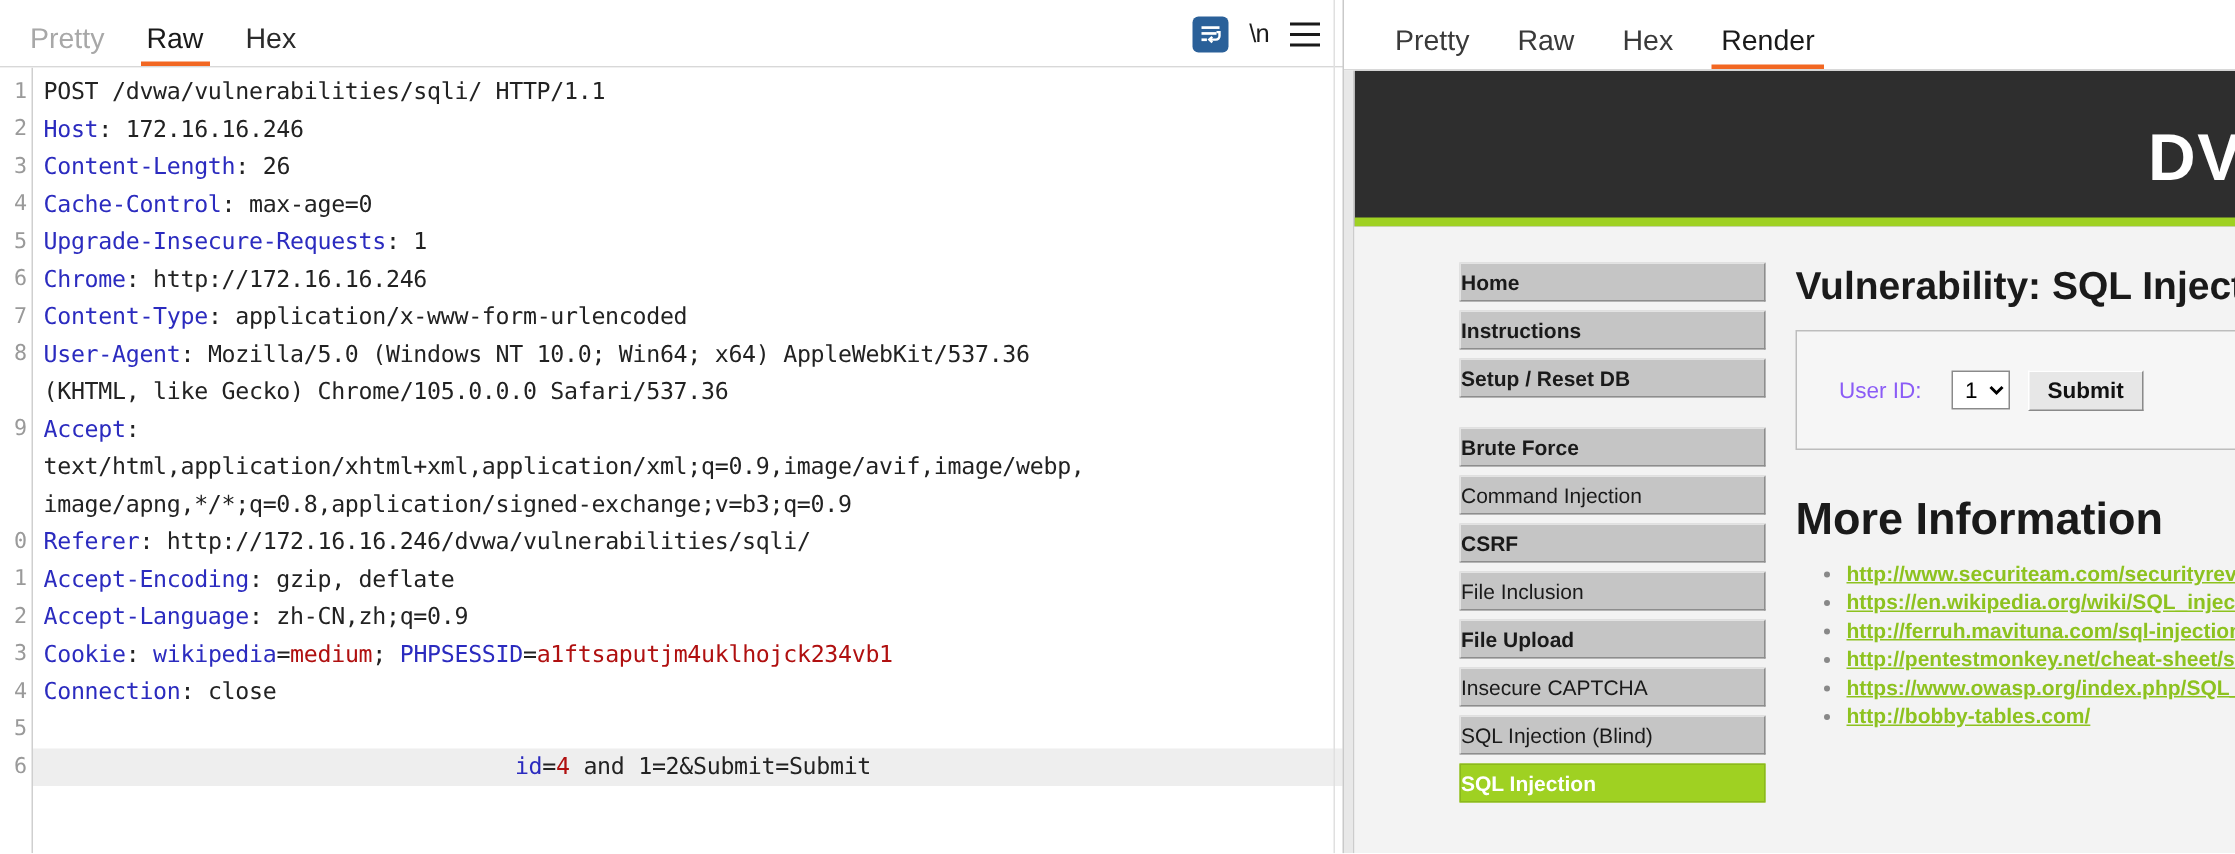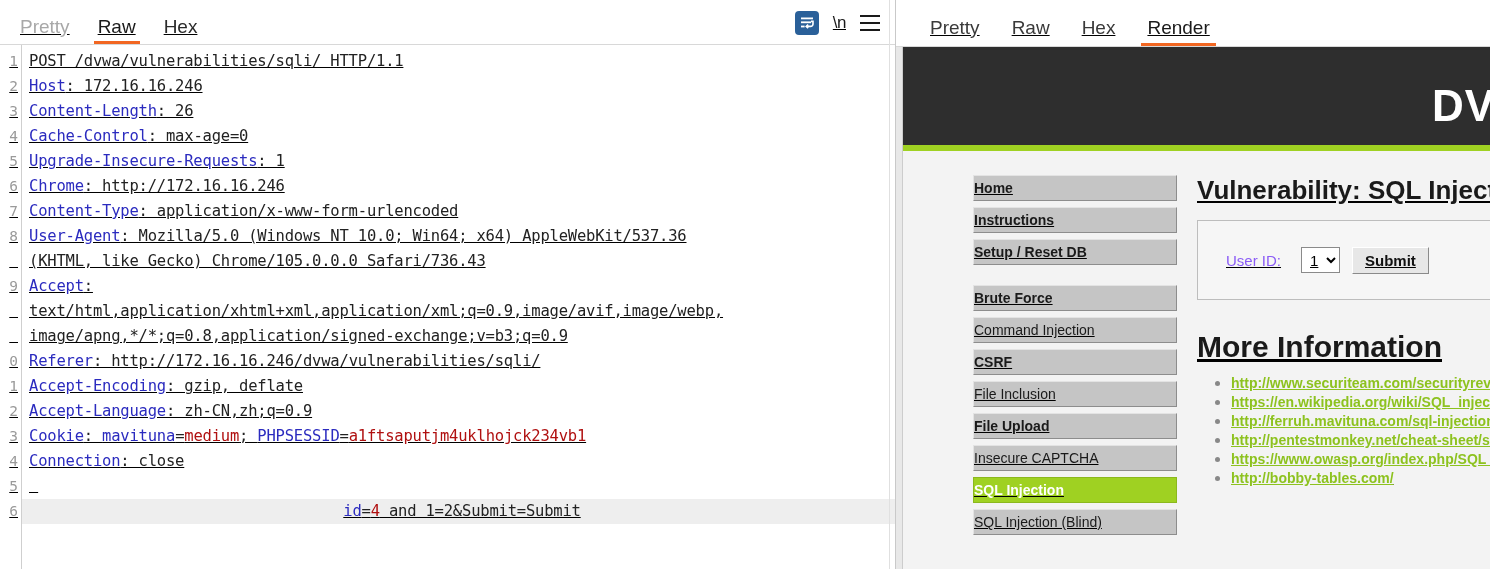--- a/index.html
+++ b/index.html
@@ -8,21 +8,20 @@
     overflow: hidden;
     background: #ffffff;
     font-family: "Liberation Sans", sans-serif;
   }
   * { box-sizing: border-box; }
 
   .app {
     position: relative;
     width: 1490px; height: 569px;
     display: flex;
-    text-decoration: underline;
   }
 
   
   .left-panel {
     position: relative;
     width: 896px; height: 569px;
     background: #ffffff;
     display: flex; flex-direction: column;
     overflow: hidden;
   }
@@ -418,28 +417,28 @@
         </div>
       <div class="code-area" id="code-area">
           <div class="code-line"><span>POST /dvwa/vulnerabilities/sqli/ HTTP/1.1</span></div>
           <div class="code-line"><span class="hdr">Host</span><span>: 172.16.16.246</span></div>
           <div class="code-line"><span class="hdr">Content-Length</span><span>: 26</span></div>
           <div class="code-line"><span class="hdr">Cache-Control</span><span>: max-age=0</span></div>
           <div class="code-line"><span class="hdr">Upgrade-Insecure-Requests</span><span>: 1</span></div>
           <div class="code-line"><span class="hdr">Chrome</span><span>: http://172.16.16.246</span></div>
           <div class="code-line"><span class="hdr">Content-Type</span><span>: application/x-www-form-urlencoded</span></div>
           <div class="code-line"><span class="hdr">User-Agent</span><span>: Mozilla/5.0 (Windows NT 10.0; Win64; x64) AppleWebKit/537.36</span></div>
-          <div class="code-line"><span>(KHTML, like Gecko) Chrome/105.0.0.0 Safari/736.43</span></div>
+          <div class="code-line"><span>(KHTML, like Gecko) Chrome/105.0.0.0 Safari/537.36</span></div>
           <div class="code-line"><span class="hdr">Accept</span><span>:</span></div>
           <div class="code-line"><span>text/html,application/xhtml+xml,application/xml;q=0.9,image/avif,image/webp,</span></div>
           <div class="code-line"><span>image/apng,*/*;q=0.8,application/signed-exchange;v=b3;q=0.9</span></div>
           <div class="code-line"><span class="hdr">Referer</span><span>: http://172.16.16.246/dvwa/vulnerabilities/sqli/</span></div>
           <div class="code-line"><span class="hdr">Accept-Encoding</span><span>: gzip, deflate</span></div>
           <div class="code-line"><span class="hdr">Accept-Language</span><span>: zh-CN,zh;q=0.9</span></div>
-          <div class="code-line"><span class="hdr">Cookie</span><span>: </span><span class="val-blue">mavituna</span><span>=</span><span class="val-red">medium</span><span>; </span><span class="val-blue">PHPSESSID</span><span>=</span><span class="val-red">a1ftsaputjm4uklhojck234vb1</span></div>
+          <div class="code-line"><span class="hdr">Cookie</span><span>: </span><span class="val-blue">wikipedia</span><span>=</span><span class="val-red">medium</span><span>; </span><span class="val-blue">PHPSESSID</span><span>=</span><span class="val-red">a1ftsaputjm4uklhojck234vb1</span></div>
           <div class="code-line"><span class="hdr">Connection</span><span>: close</span></div>
           <div class="code-line">&nbsp;</div>
           <div class="code-line hl"><span class="val-blue">id</span><span>=</span><span class="val-red">4</span><span> and 1=2&amp;Submit=Submit</span></div>
         </div>
     </div>
 
     <div class="left-divider2"></div>
     <div class="left-divider"></div>
   </div>
 
@@ -465,22 +464,22 @@
               <div class="menu-item bold">Home</div>
               <div class="menu-item bold">Instructions</div>
               <div class="menu-item bold">Setup / Reset DB</div>
               <div class="menu-gap"></div>
               <div class="menu-item bold">Brute Force</div>
               <div class="menu-item">Command Injection</div>
               <div class="menu-item bold">CSRF</div>
               <div class="menu-item">File Inclusion</div>
               <div class="menu-item bold">File Upload</div>
               <div class="menu-item">Insecure CAPTCHA</div>
+              <div class="menu-item">SQL Injection (Blind)</div>
               <div class="menu-item bold active">SQL Injection</div>
-              <div class="menu-item">SQL Injection (Blind)</div>
             </div>
 
           <div class="dvwa-main">
             <div class="vuln-title">Vulnerability: SQL Injection</div>
 
             <div class="vuln-box">
               <span class="userid-label">User ID:</span>
               <select class="userid-select" id="userid-select"><option value="1">1</option></select>
               <button class="submit-btn">Submit</button>
             </div>

